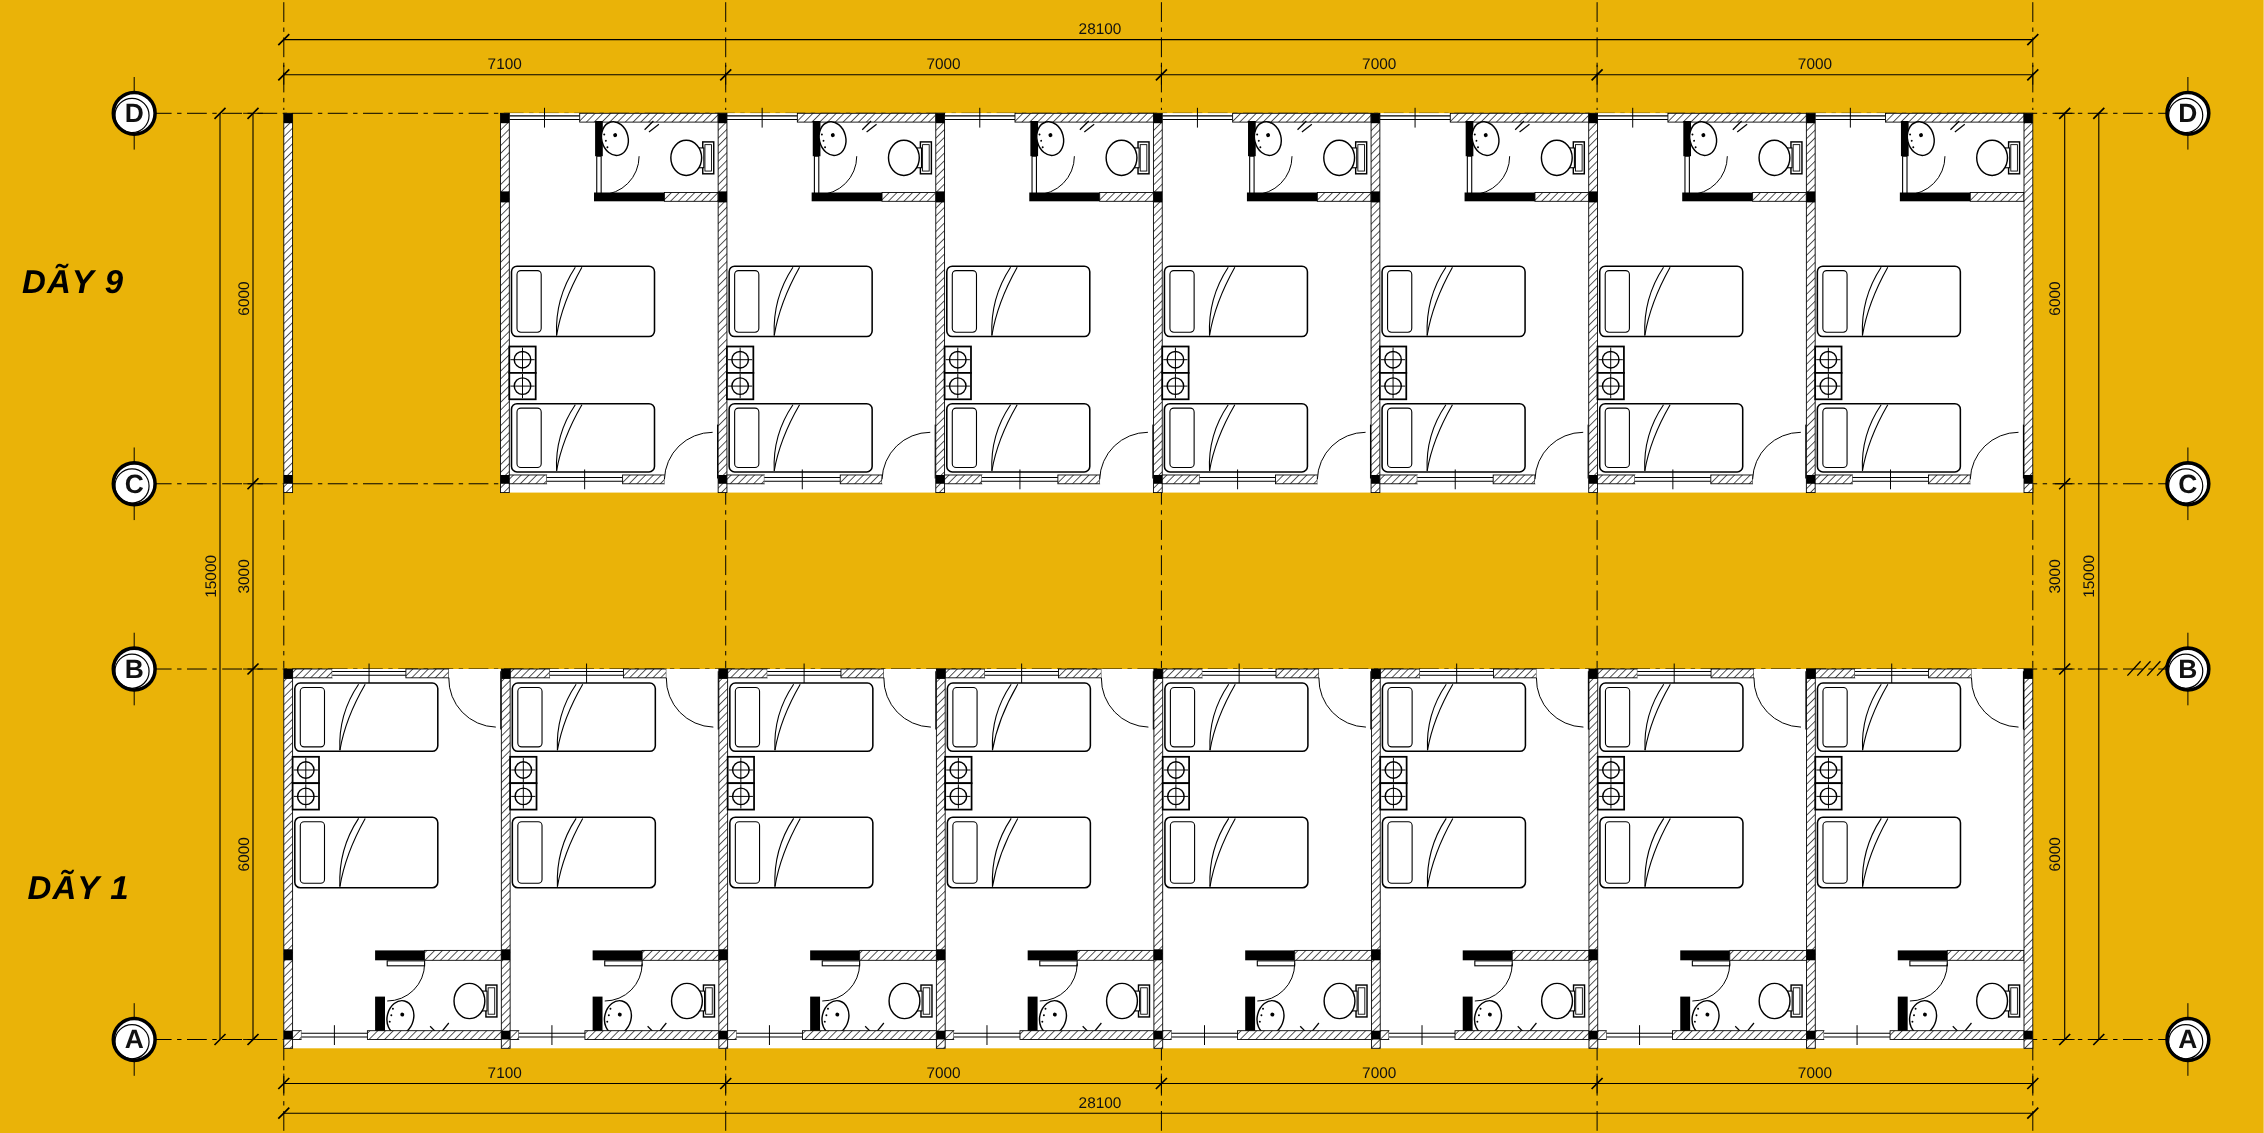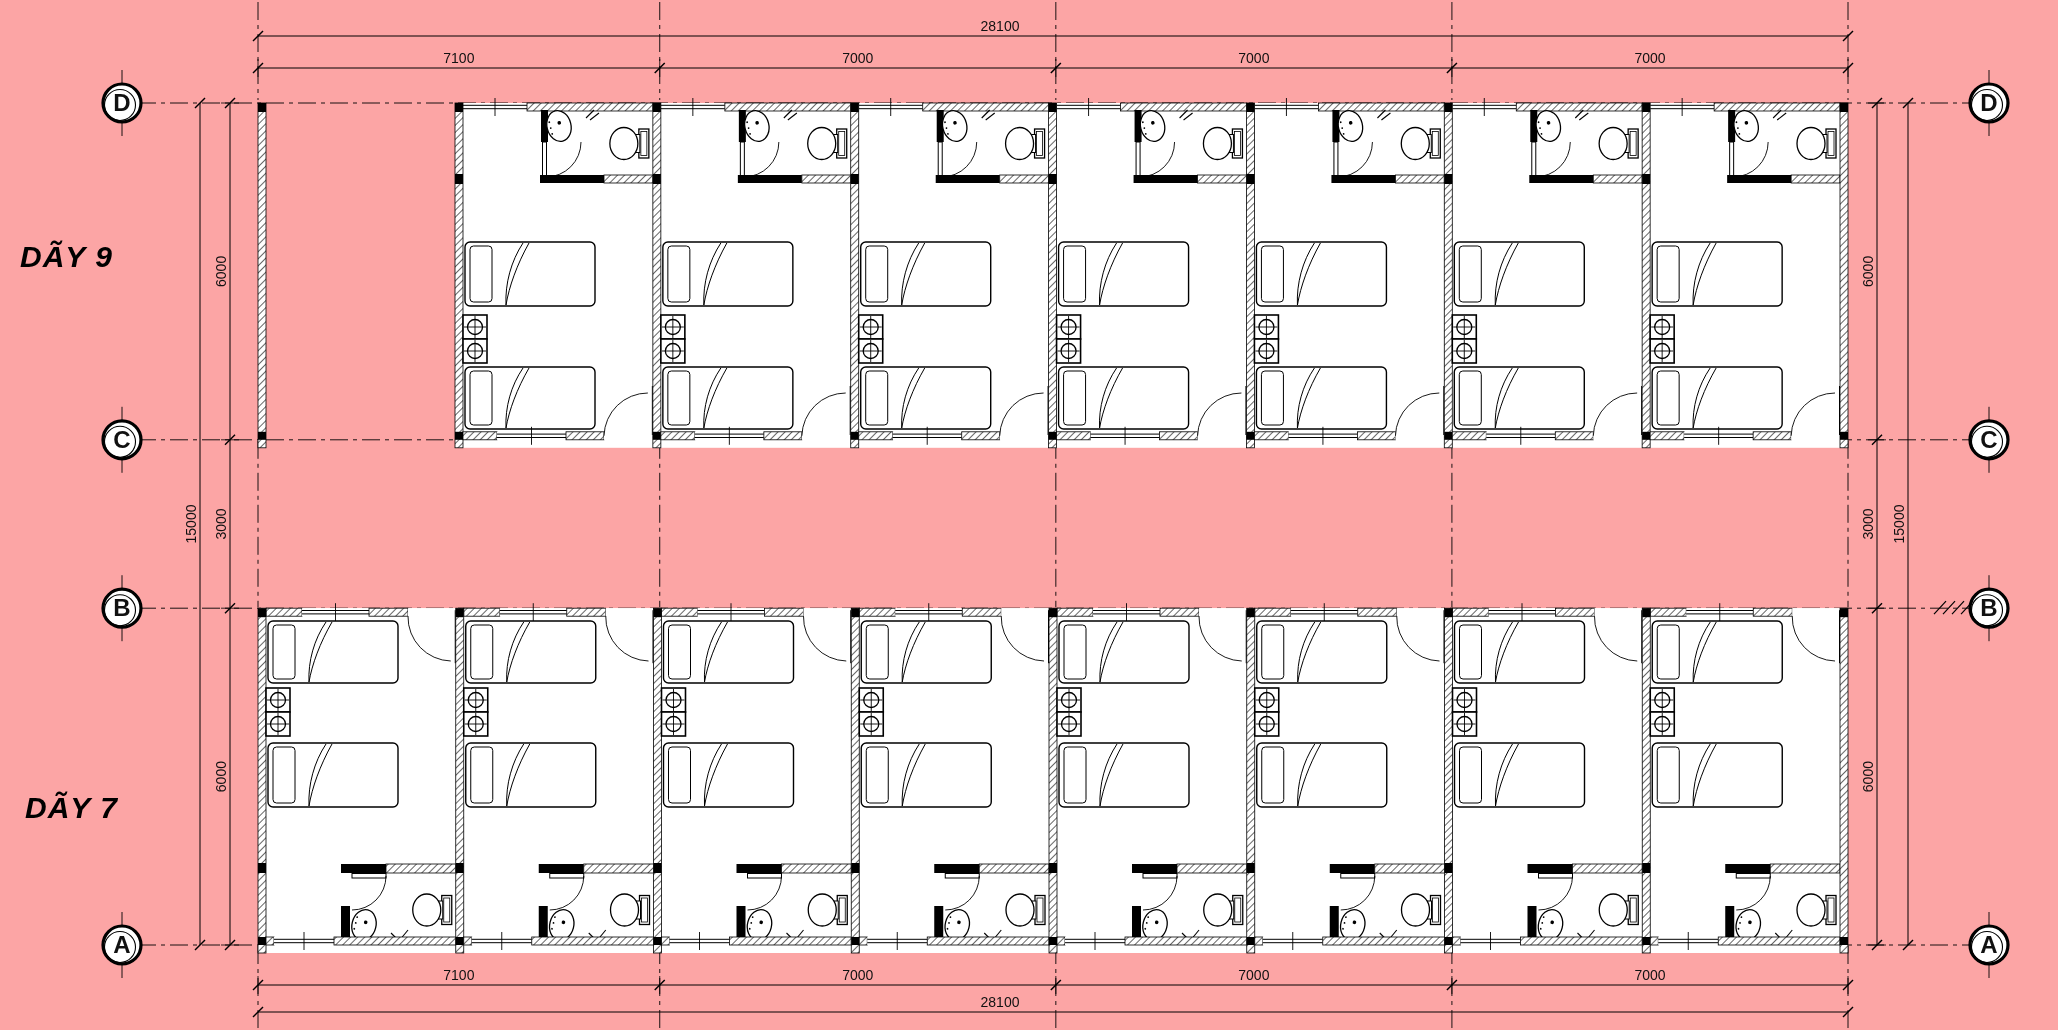--- a/index.html
+++ b/index.html
@@ -1,17 +1,17 @@
 <!DOCTYPE html>
 <html><head>
 <meta charset="utf-8">
 <style>
   html,body{margin:0;padding:0;background:#fff;}
   .canvas{
-    position:relative;width:2058px;height:1030px;background:#fca5a5;
+    position:relative;width:2058px;height:1030px;background:#eab308;
     font-family:"Liberation Sans",sans-serif;overflow:hidden;
   }
   #plan-svg{position:absolute;left:0;top:0;}
   .row-label{
     position:absolute;font-style:italic;font-weight:bold;font-size:30px;
     color:#000;letter-spacing:1px;white-space:nowrap;
   }
   #lbl-day2{left:20px;top:240px;}
   #lbl-day1{left:25px;top:791px;}
 </style>
@@ -1228,14 +1228,14 @@
         </g>
         <g>
           <line x1="1934" y1="614.2" x2="1946" y2="601.2" stroke="#000000" stroke-width="1.2"></line>
           <line x1="1943" y1="614.2" x2="1955" y2="601.2" stroke="#000000" stroke-width="1.2"></line>
           <line x1="1952" y1="614.2" x2="1964" y2="601.2" stroke="#000000" stroke-width="1.2"></line>
           <line x1="1961" y1="614.2" x2="1973" y2="601.2" stroke="#000000" stroke-width="1.2"></line>
         </g>
       </g>
     </svg>
   <div id="lbl-day2" class="row-label">DÃY 9</div>
-  <div id="lbl-day1" class="row-label">DÃY 7</div>
+  <div id="lbl-day1" class="row-label">DÃY 1</div>
 </div>
 
 </body></html>

